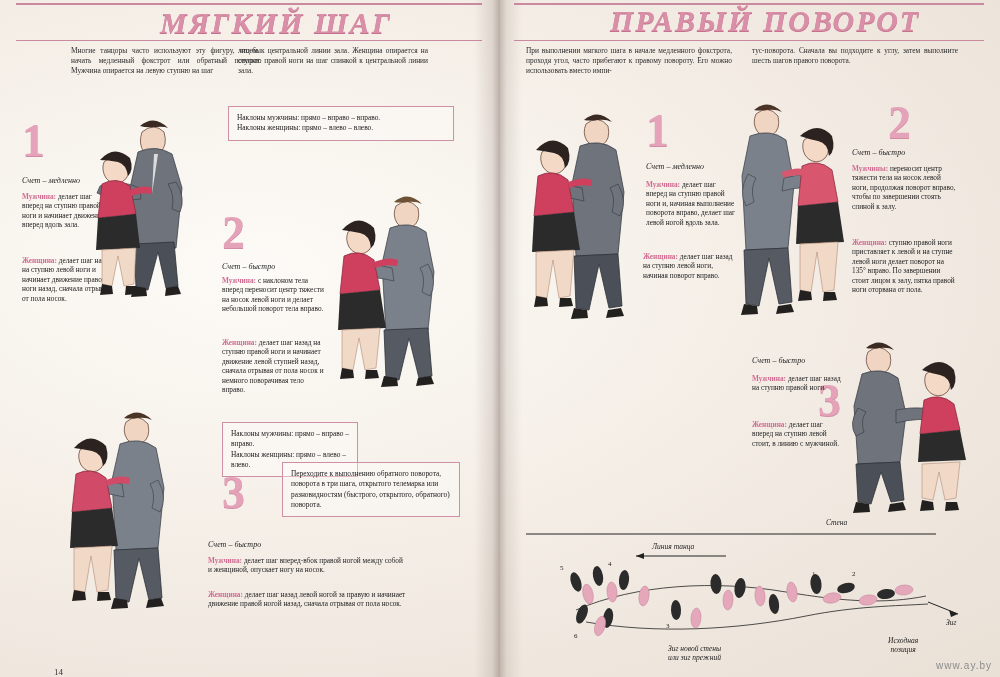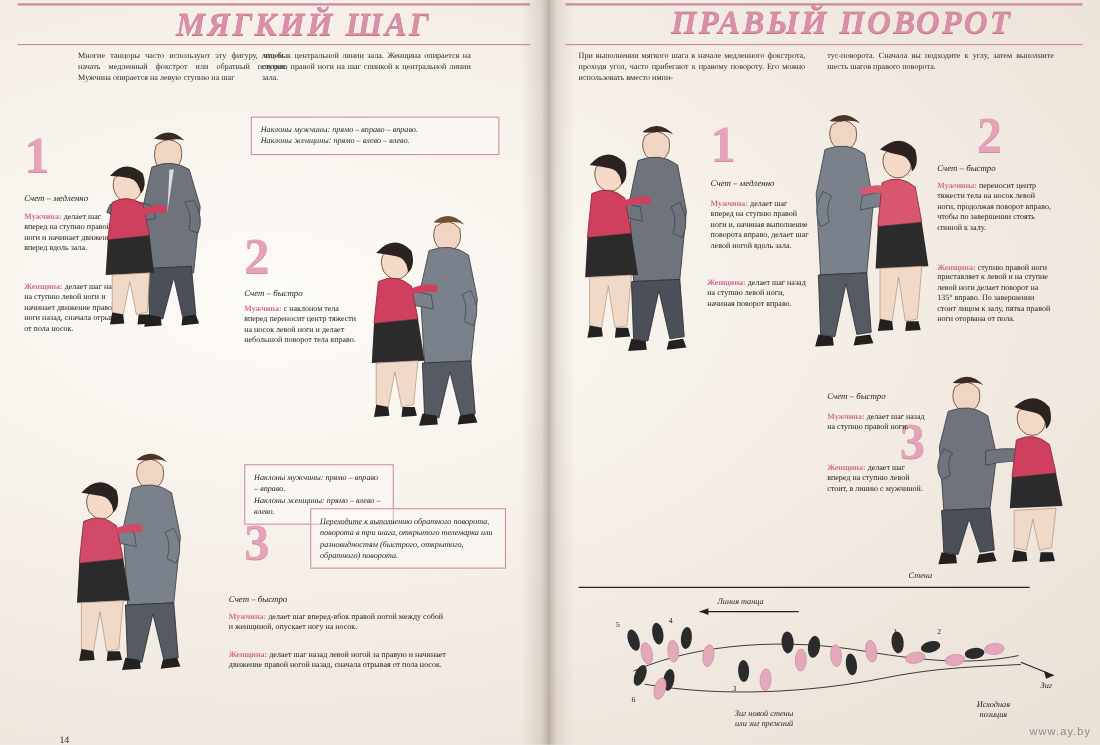--- a/index.html
+++ b/index.html
@@ -67,21 +67,21 @@
     position:absolute;
     font-size:7.3px;line-height:1.3;color:#222;
     width:120px;
   }
   .role{color:#cf6d92;font-weight:bold;font-style:normal;}
   .boxed{
     position:absolute;
     border:1px solid #cf8fa4;
     padding:6px 8px;
     font-size:7.4px;line-height:1.4;
-    font-style:italic;color:#222;
+    color:#222;
     background:rgba(255,255,255,0.35);
   }
   .pagenum{
     position:absolute;left:10px;bottom:0;font-size:9px;color:#333;margin-left:44px;
   }
   .wm{
     position:absolute;right:8px;bottom:6px;font-size:10px;color:#8c8c8c;
     font-family:"Liberation Sans", sans-serif;letter-spacing:1px;
   }
   
@@ -116,20 +116,24 @@
     <div class="blk" style="top:256px;left:22px;width:90px;">
       <span class="role">Женщина:</span>
       <span>делает шаг назад на ступню левой ноги и начинает движение правой ноги назад, сначала отрывая от пола носок.</span>
     </div>
 
     <div class="num" style="top:210px;left:222px;">2</div>
     <div class="count" style="top:262px;left:222px;">Счет – быстро</div>
     <div class="blk" style="top:276px;left:222px;width:104px;">
       <span class="role">Мужчина:</span>
       <span>с наклоном тела вперед переносит центр тяжести на носок левой ноги и делает небольшой поворот тела вправо.</span>
+    </div>
+    <div class="blk" style="top:338px;left:222px;width:104px;">
+      <span class="role">Женщина:</span>
+      <span>делает шаг назад на ступню правой ноги и начинает движение левой ступней назад, сначала отрывая от пола носок и немного поворачивая тело вправо.</span>
     </div>
 
     <div class="boxed" style="top:422px;left:222px;width:118px;white-space:pre-line;">Наклоны мужчины: прямо – вправо – вправо.
 Наклоны женщины: прямо – влево – влево.</div>
 
     <div class="boxed" style="top:462px;left:282px;width:160px;">Переходите к выполнению обратного поворота, поворота в три шага, открытого телемарка или разновидностям (быстрого, открытого, обратного) поворота.</div>
 
     <div class="num" style="top:470px;left:222px;">3</div>
     <div class="count" style="top:540px;left:208px;">Счет – быстро</div>
     <div class="blk" style="top:556px;left:208px;width:200px;">

